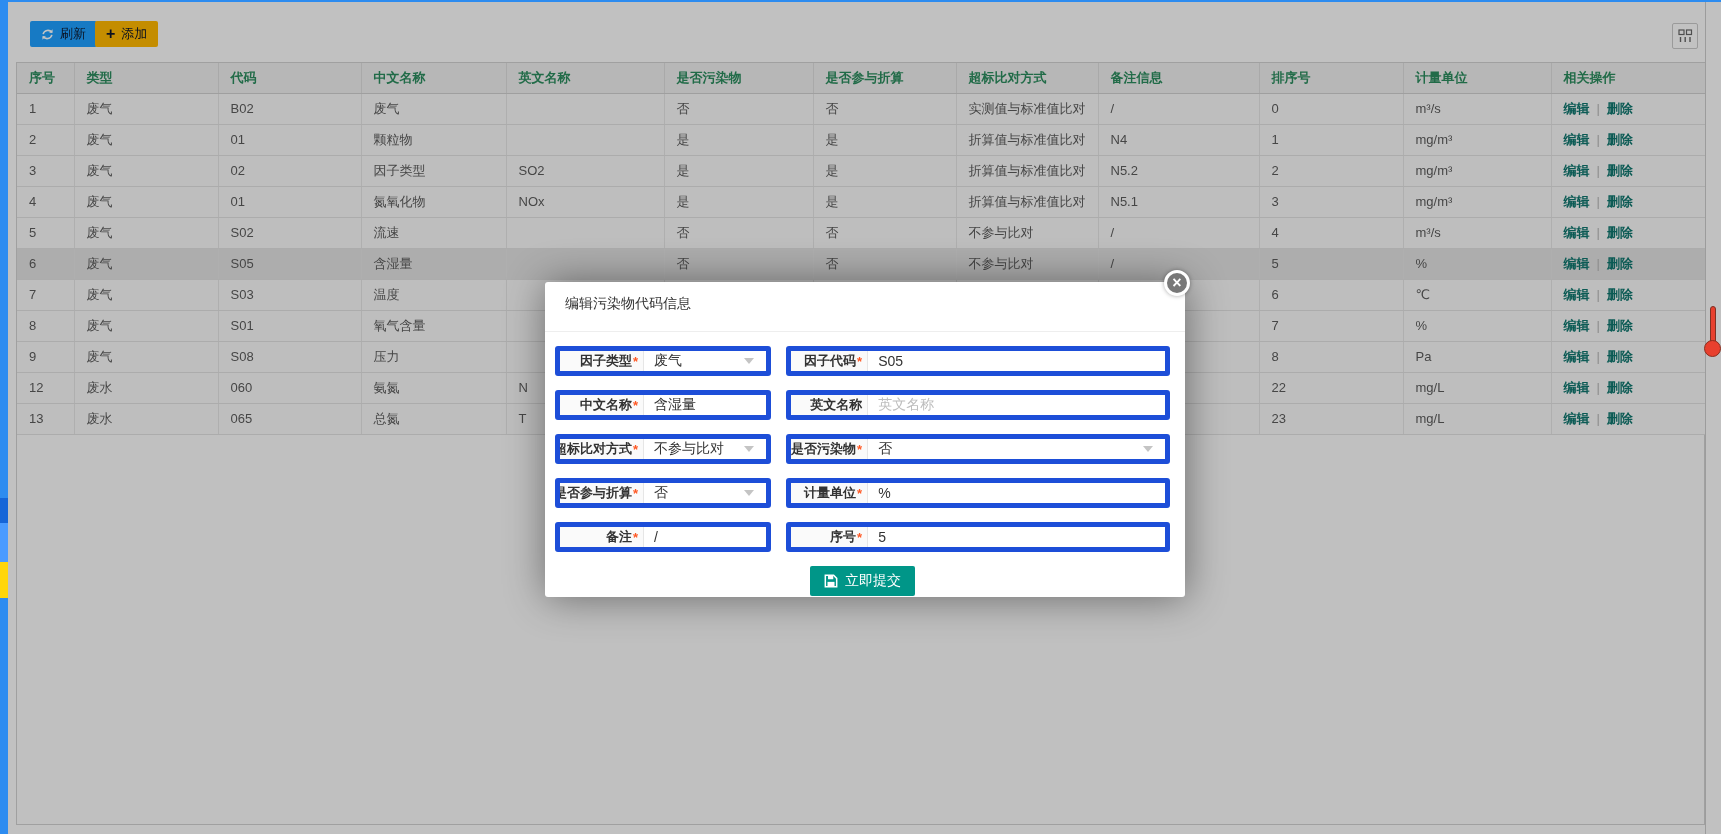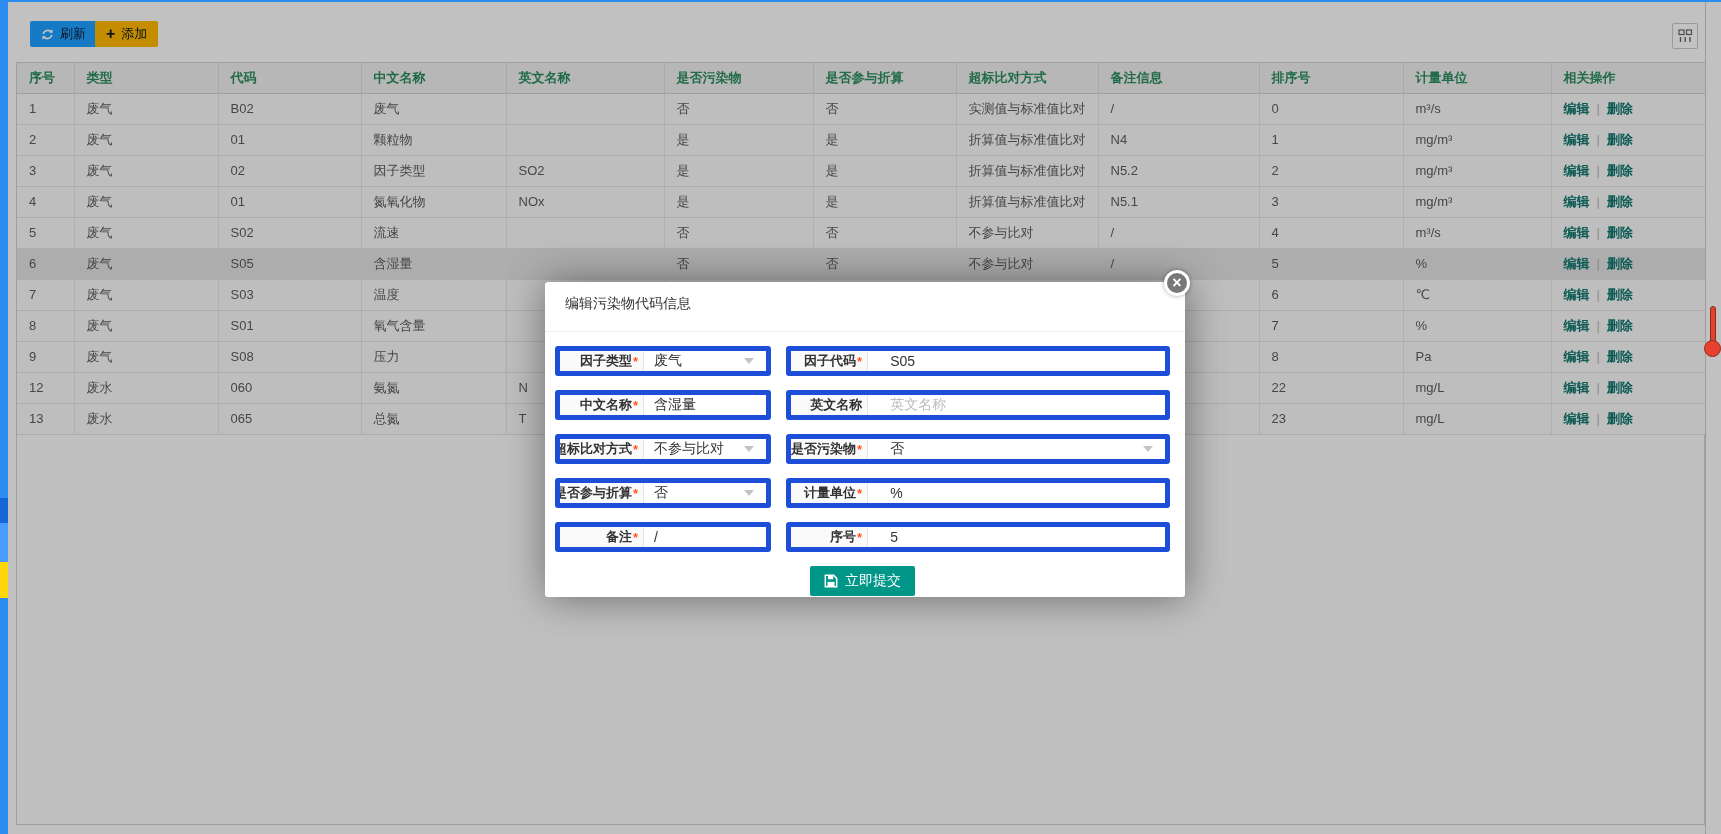--- a/index.html
+++ b/index.html
@@ -61,21 +61,21 @@
                  font-size:14px; border-bottom:1px solid #eee; }
   .close-btn { position:absolute; left:619px; top:-12px; width:26px; height:26px;
                border-radius:50%; background:#787878; border:3px solid #fff; color:#fff;
                display:flex; align-items:center; justify-content:center;
                font-size:16px; font-weight:bold; line-height:1; cursor:pointer;
                box-shadow:0 0 4px rgba(0,0,0,0.35); z-index:101; }
   .modal-body { padding:14px 15px 0 10px; }
   .form-row { display:flex; margin-bottom:14px; }
   .field { display:flex; height:30px; border:5px solid #1d4ed8; border-radius:3px; background:#fff; }
   .field.left  { width:235px; }
-  .field.right { width:418px; margin-left:15px;gap:12px; }
+  .field.right { width:418px; margin-left:15px; }
   .f-label { background:#fafafa; border-right:1px solid #e6e6e6; display:flex; align-items:center;
              justify-content:flex-end; padding:0 5px 0 2px; font-weight:bold; color:#333;
              font-size:13px; white-space:nowrap; overflow:hidden; }
   .field.left  .f-label { width:84px; }
   .field.right .f-label { width:77px; }
   .req { color:#ff5722; font-style:normal; margin-left:1px; }
   .f-value { flex:1; display:flex; align-items:center; padding-left:10px;
              font-size:14px; color:#333; position:relative; cursor:text; }
   .f-value.is-select { cursor:pointer; }
   .f-value .ph { color:#bdbdbd; }

